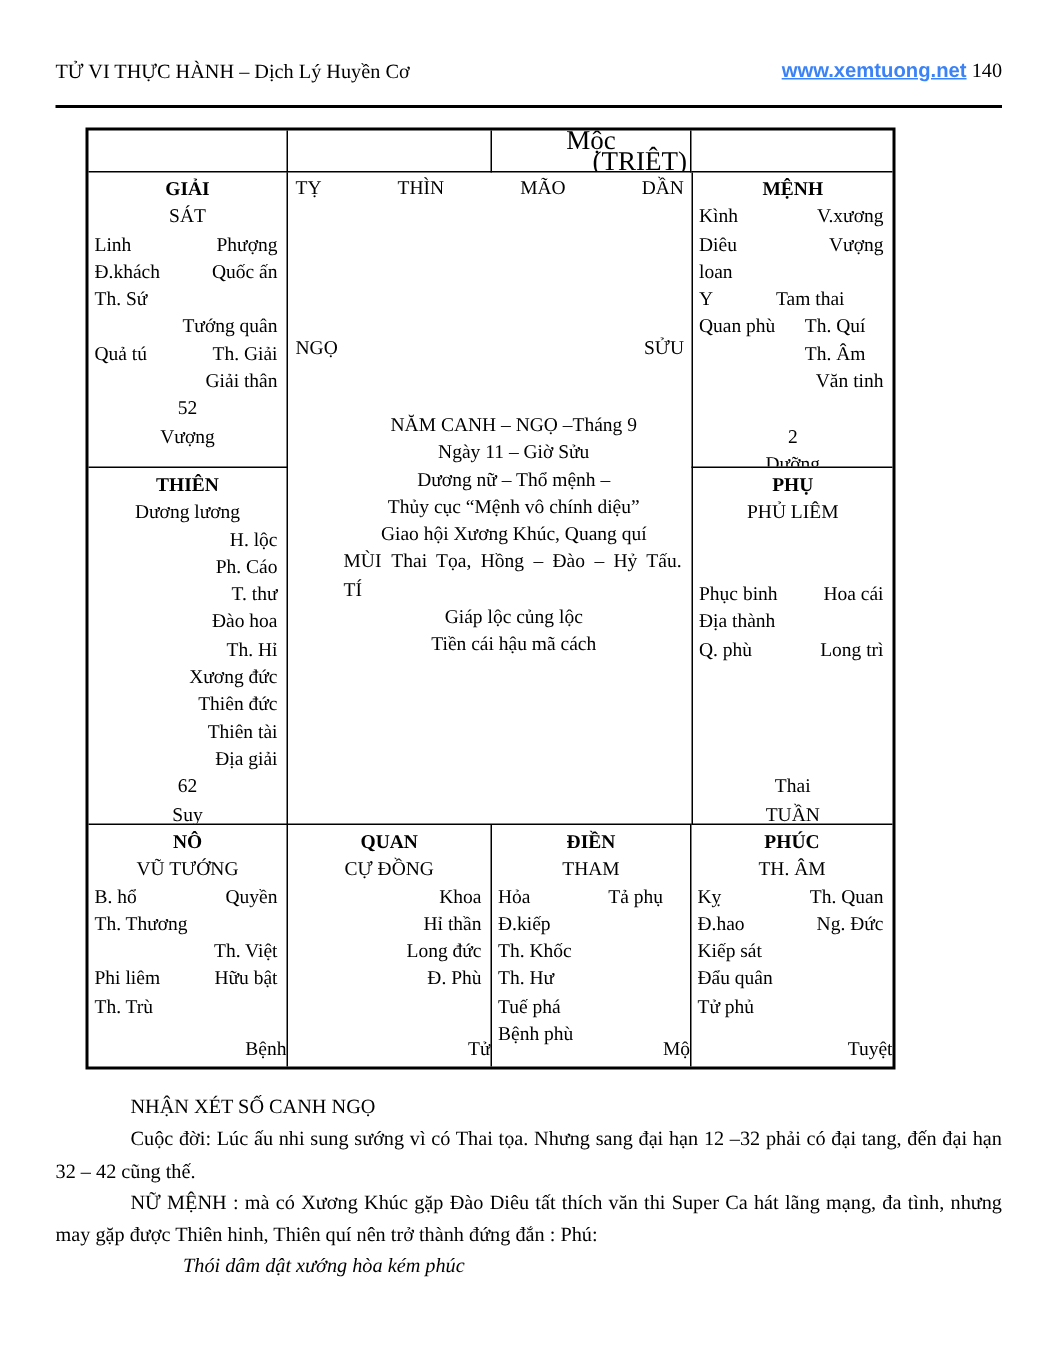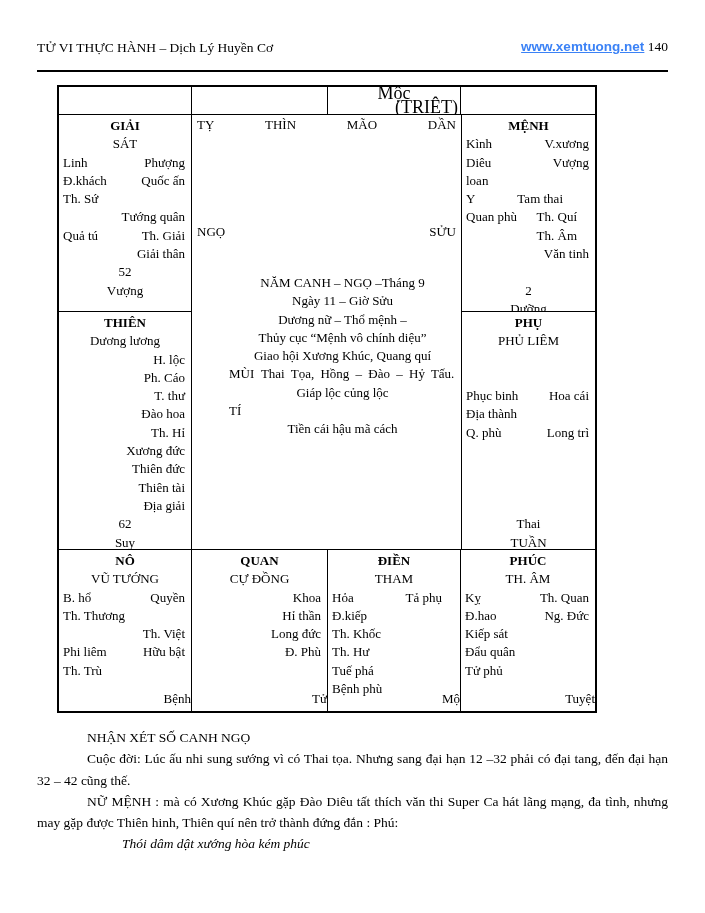--- a/index.html
+++ b/index.html
@@ -181,22 +181,22 @@
     <div id="center-text">
       <div class="ln">NĂM CANH – NGỌ –Tháng 9</div>
       <div class="ln">Ngày 11 – Giờ Sửu</div>
       <div class="ln">Dương nữ – Thổ mệnh –</div>
       <div class="ln">Thủy cục “Mệnh vô chính diệu”</div>
       <div class="ln">Giao hội Xương Khúc, Quang quí</div>
       <div class="ln flexline">
         <span class="mui">MÙI</span>
         <span class="midtext">Thai Tọa, Hồng – Đào – Hỷ Tấu.</span>
       </div>
+      <div class="ln leftbranch">TÍ</div>
       <div class="ln">Giáp lộc củng lộc</div>
-      <div class="ln leftbranch">TÍ</div>
       <div class="ln">Tiền cái hậu mã cách</div>
     </div>
     <div class="branchrow" style="top:416px;margin-top:16px;">
       <span>THÂN</span>
       <span>DẬU</span>
       <span>TUẤT</span>
       <span>HỢI</span>
     </div>
   </div>
 

